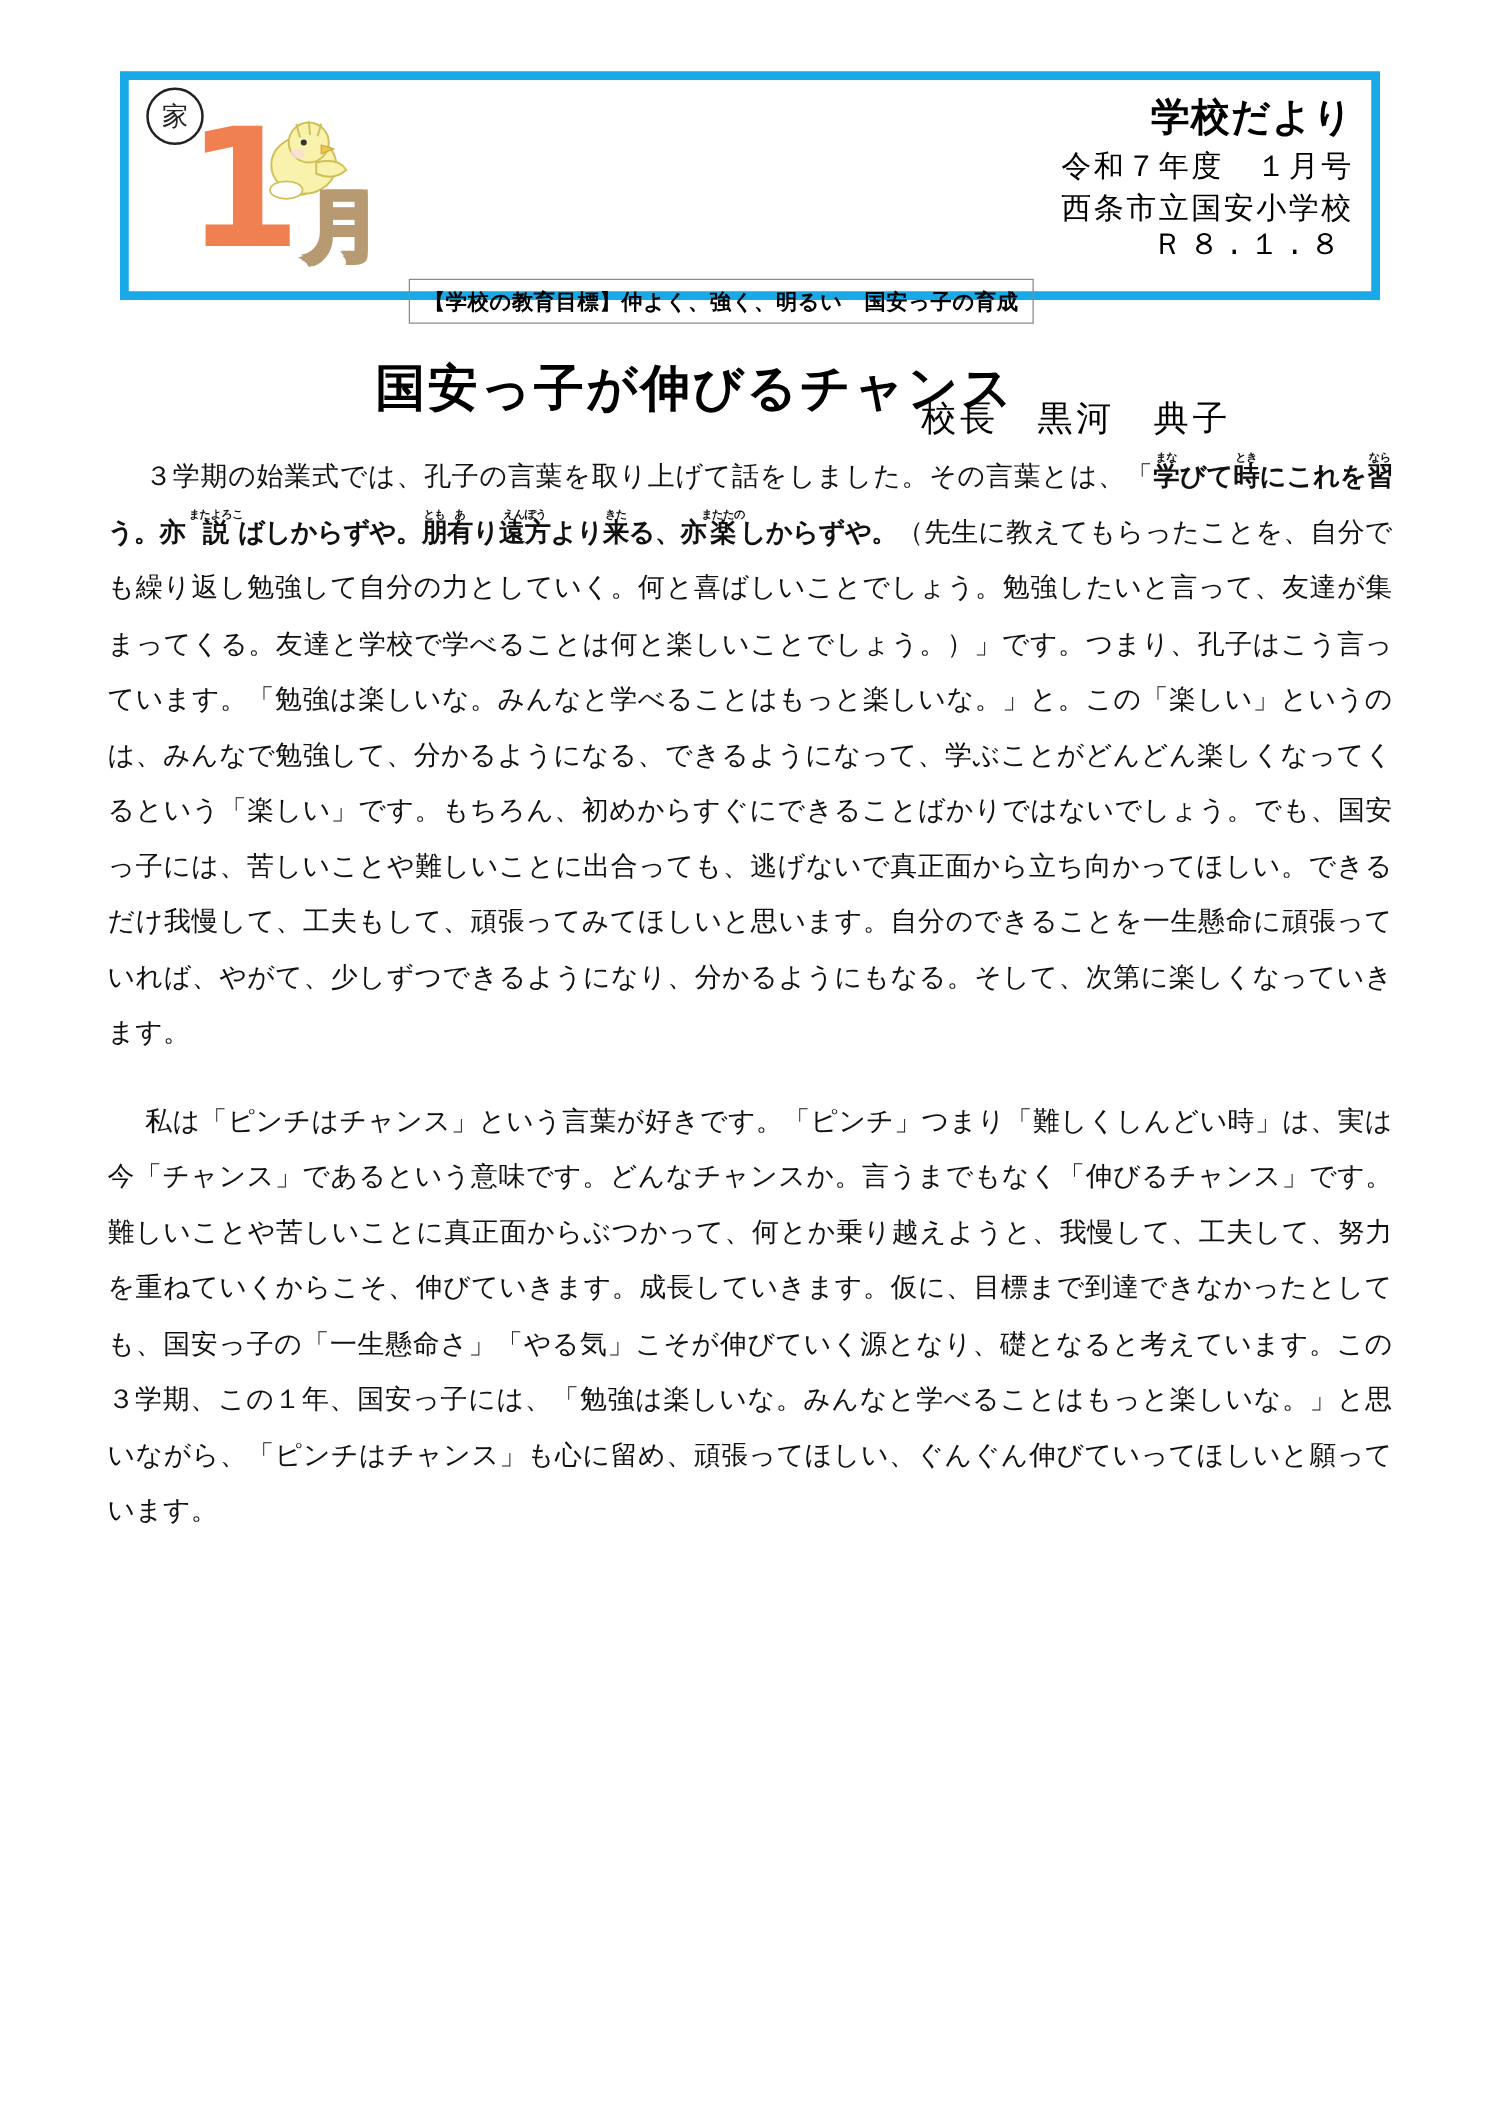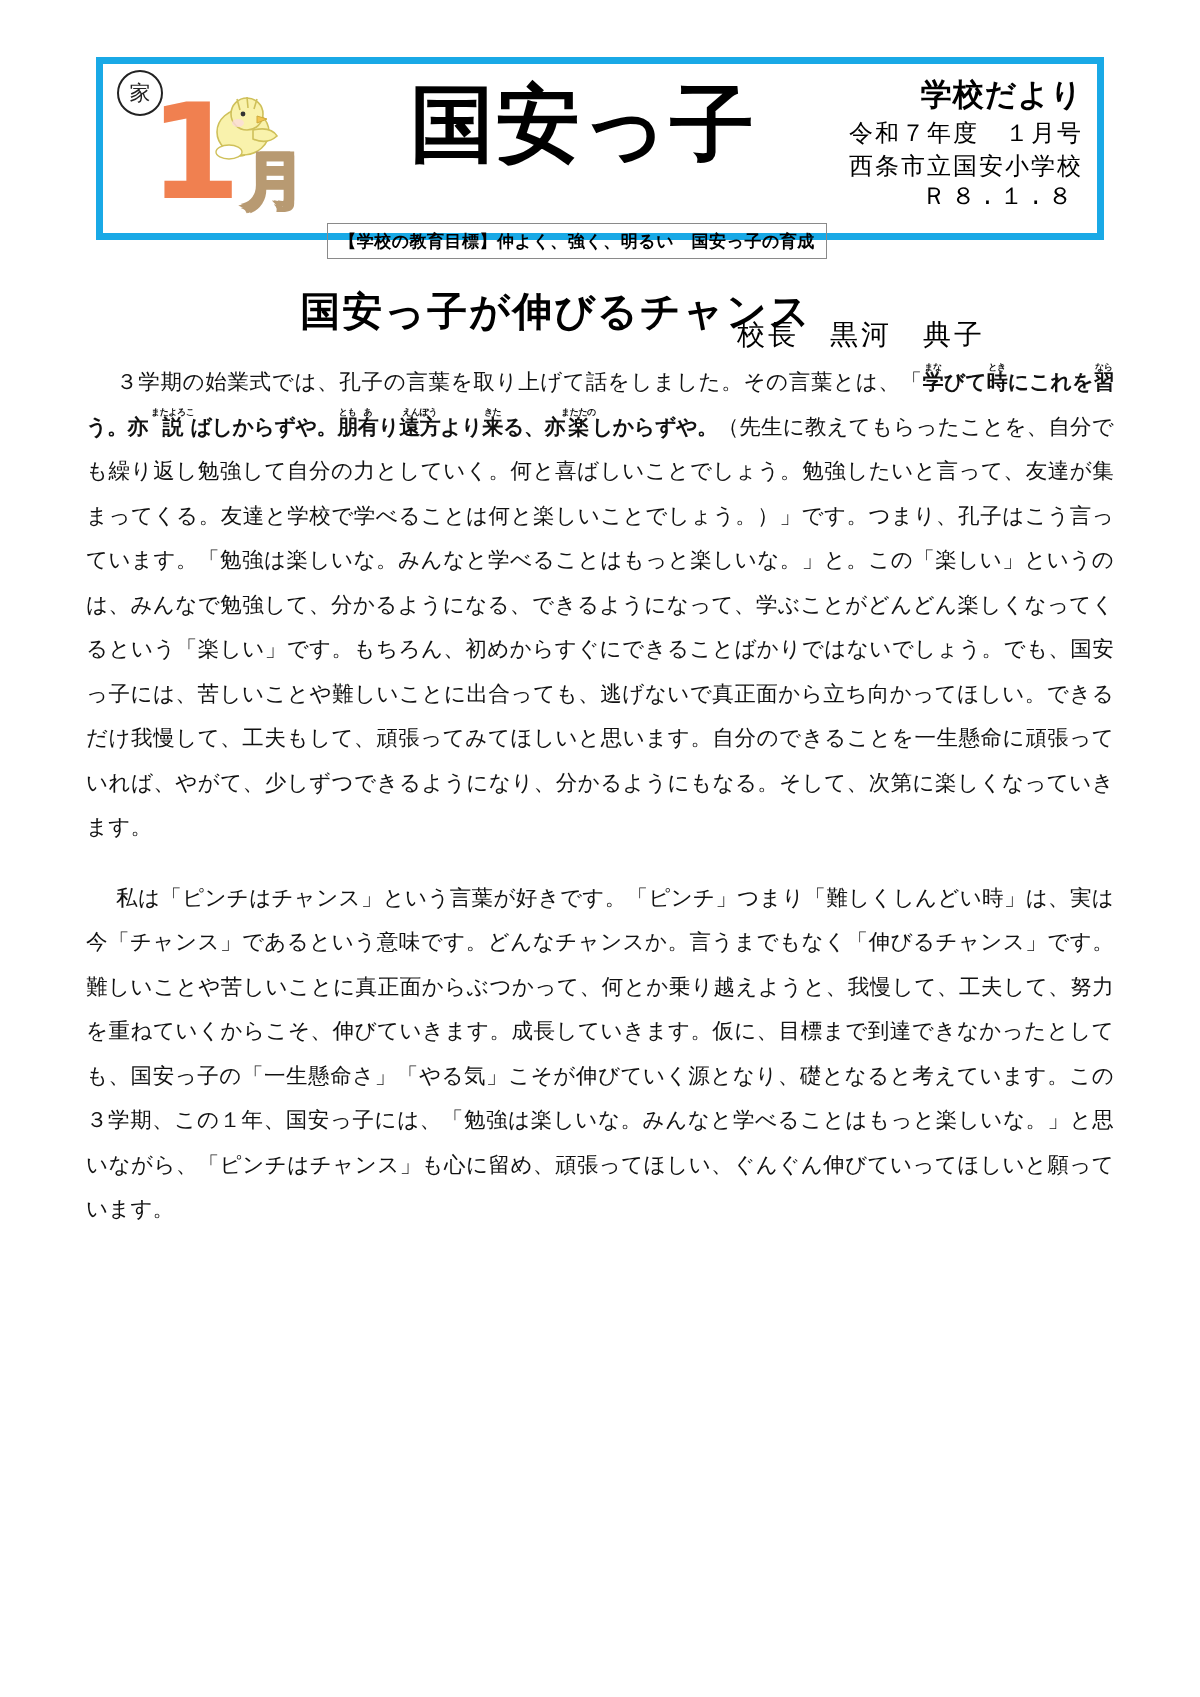--- a/index.html
+++ b/index.html
@@ -241,21 +241,20 @@
         <circle cx="36" cy="24" r="2.4" fill="#333"></circle>
         <path d="M50 26 l10 3 l-10 4 z" fill="#F2C451" stroke="#CFAB3A" stroke-width="1"></path>
         <ellipse cx="31" cy="33" rx="6" ry="4" fill="#FBDCDC" opacity="0.8"></ellipse>
         <path d="M46 40 q18 -4 24 6 q-10 9 -24 3 z" fill="#F9F2AC" stroke="#CFC05A" stroke-width="1.6"></path>
         <path d="M16 58 q6 8 16 6 M24 60 q5 8 14 5" stroke="#CFC05A" stroke-width="1.6" fill="none"></path>
         <ellipse cx="22" cy="62" rx="13" ry="7" fill="#ffffff" stroke="#CFC05A" stroke-width="1.4"></ellipse>
       </svg>
 
       <div class="month-kanji">月</div>
 
-      <div class="paper-title">国安っ子</div>
 
       <div class="goal-box">
         <span>【学校の教育目標】仲よく、強く、明るい　国安っ子の育成</span>
       </div>
 
       <div class="issue-block">
         <div class="issue-head">学校だより</div>
         <div class="issue-line">令和７年度　１月号</div>
         <div class="issue-line">西条市立国安小学校</div>
         <div class="issue-date">Ｒ８.１.８</div>

